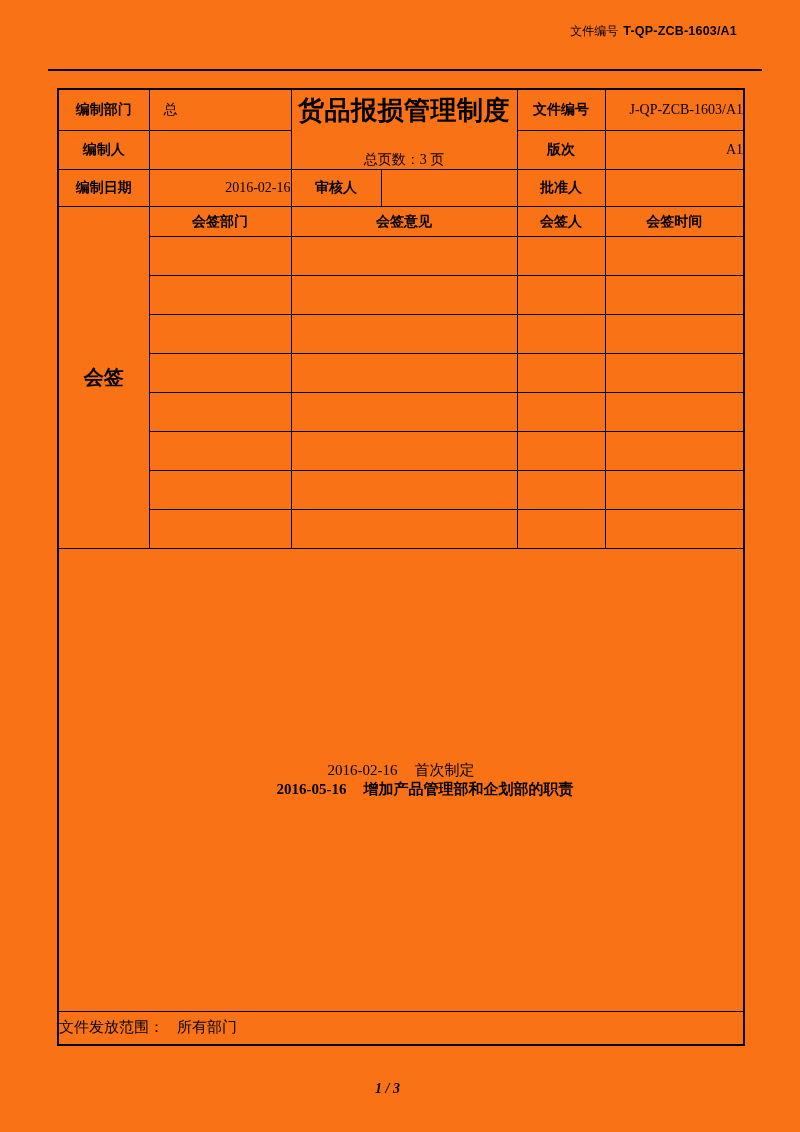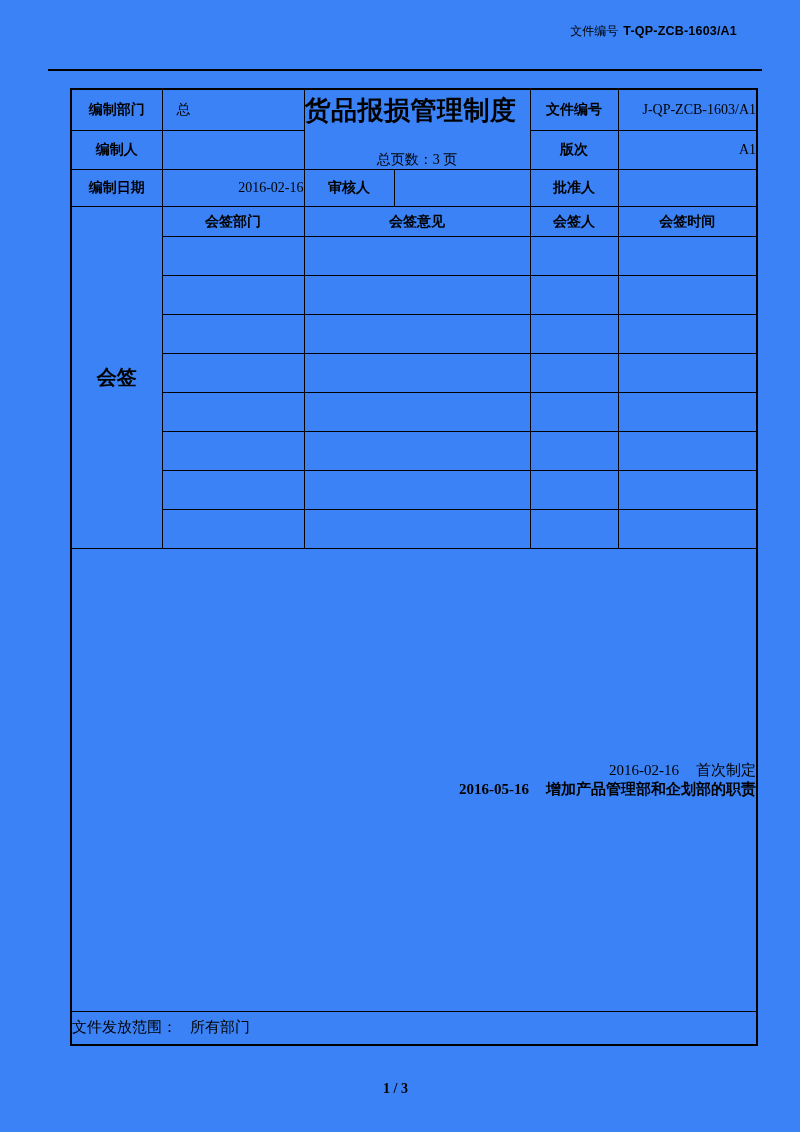--- a/index.html
+++ b/index.html
@@ -1,68 +1,68 @@
 <!DOCTYPE html>
 <html><head>
 <meta charset="utf-8">
 <style>
   html,body{margin:0;padding:0;}
   body{
     width:800px;height:1132px;background:#ffffff;position:relative;
     font-family:"Liberation Sans",sans-serif;color:#000000;
   }
-  .page{position:absolute;left:0;top:0;width:800px;height:1132px;background:#3b82f6;overflow:hidden;}
+  .page{position:absolute;left:0;top:0;width:800px;height:1132px;background:#f97316;overflow:hidden;}
 
   
   .hdr{position:absolute;top:23px;right:63px;font-size:12px;
        font-family:"Liberation Serif",serif;white-space:nowrap;color:#000;}
   .hdr .code{font-family:"Liberation Sans",sans-serif;font-weight:700;
        font-size:12.5px;margin-left:5px;letter-spacing:0.2px;}
 
   
   .rule{position:absolute;top:69px;left:48px;width:714px;height:2px;background:#000;}
 
   
-  table.doc{position:absolute;left:70px;top:88px;width:686px;
+  table.doc{position:absolute;left:57px;top:88px;width:686px;
        border-collapse:collapse;table-layout:fixed;
        border:2.5px solid #000;}
   table.doc td{border:1.5px solid #000;padding:0;overflow:hidden;vertical-align:middle;}
 
   .lbl{font-weight:700;font-size:14px;text-align:center;
        font-family:"Liberation Sans",sans-serif;}
   .val{font-size:14px;text-align:right;font-family:"Liberation Serif",serif;}
   .val-left{text-align:left !important;padding-left:14px !important;}
 
   tr.r1{height:41px;} tr.r2{height:39px;margin-left:16px;} tr.r3{height:37px;}
   tr.csh{height:30px;} tr.cs-row{height:39px;}
   tr.notes-tr{height:463px;} tr.dist-tr{height:33px;}
 
   td.title-cell{vertical-align:top;}
   .doc-title{font-family:"Liberation Serif",serif;font-weight:700;font-size:26px;
-       margin-top:5px;line-height:32px;letter-spacing:0.5px;}
+       text-align:center;margin-top:5px;line-height:32px;letter-spacing:0.5px;}
   .pages{font-family:"Liberation Serif",serif;font-size:14px;text-align:center;margin-top:24px;}
 
   td.cs-label-cell{font-size:20px;}
 
-  td.notes{vertical-align:top;text-align:right;
+  td.notes{vertical-align:top;text-align:center;
        font-family:"Liberation Serif",serif;font-size:15px;
        padding:19px 8px 0 7px;}
   .rev{line-height:19.5px;white-space:nowrap;}
   .rev .rev-date{margin-right:17px;}
   .rev-bold{font-weight:700;margin-left:48px;}
 
   td.dist{text-align:left;font-family:"Liberation Serif",serif;font-size:15px;
        padding-left:7px;border-radius:9px;}
   .dist-value{margin-left:13px;}
 
   
   .footer{position:absolute;top:1081px;left:40px;right:0;height:20px;
        font-family:"Liberation Serif",serif;font-size:14px;color:#000;}
   .footer .fname{position:absolute;left:8px;top:0;}
-  .footer .pageind{position:absolute;left:343px;top:0;font-weight:700;}
+  .footer .pageind{position:absolute;left:335px;top:0;font-weight:700;font-style:italic;}
 </style>
 </head>
 <body>
 
 <div class="page">
 
   <div class="hdr">
     <span>文件编号</span><span class="code">T-QP-ZCB-1603/A1</span>
   </div>
 

